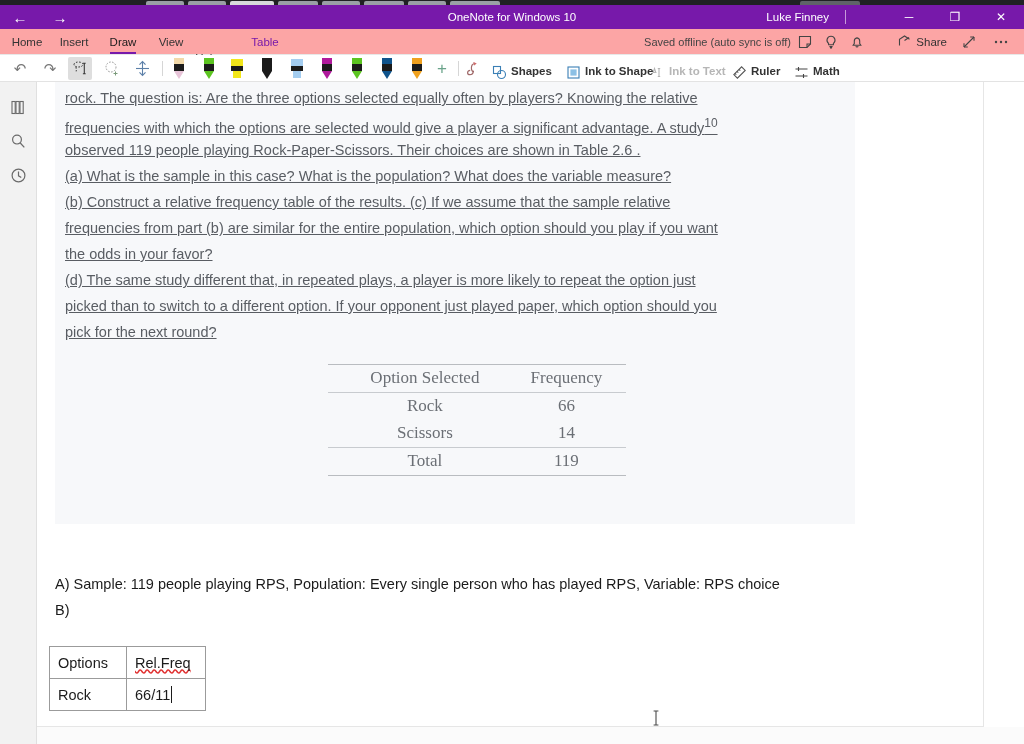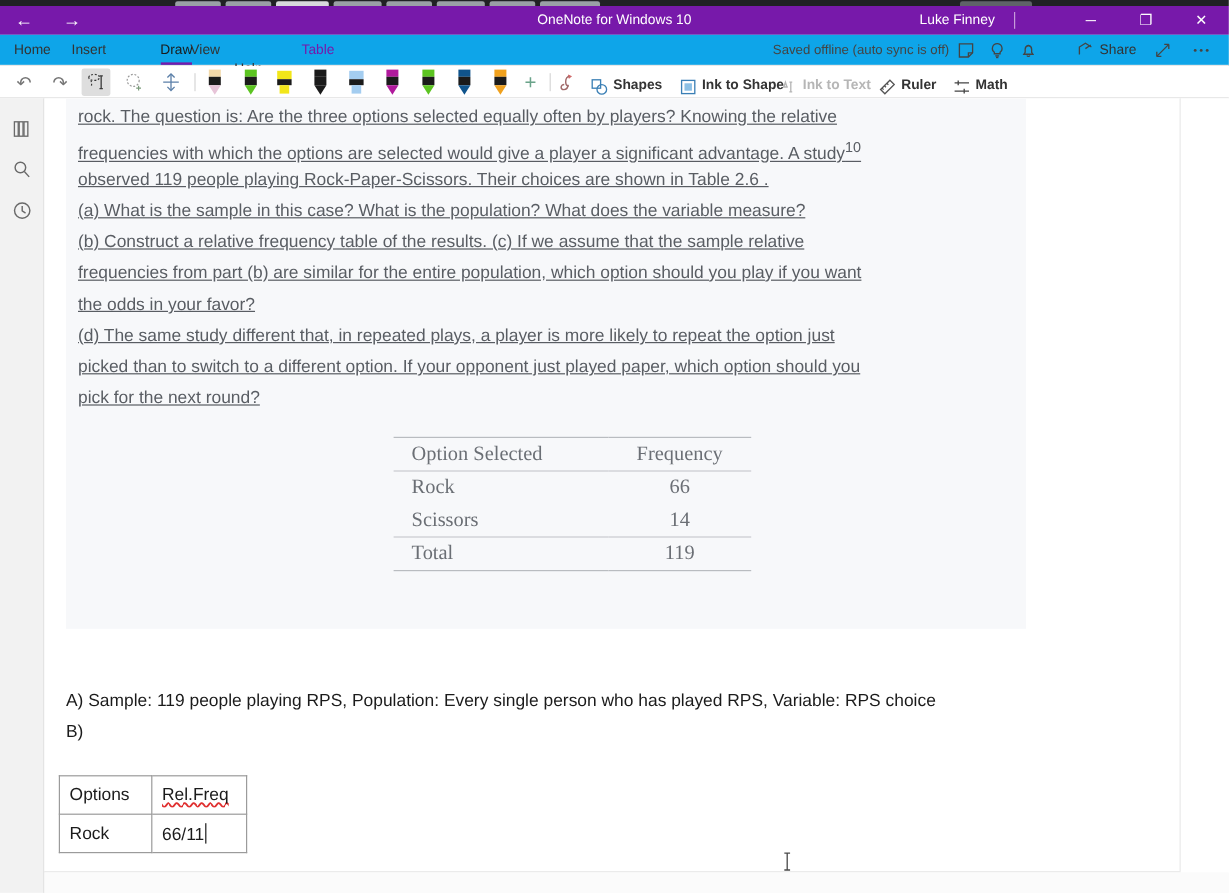--- a/index.html
+++ b/index.html
@@ -51,21 +51,21 @@
     display: flex; align-items: center; justify-content: center;
     color: #ffffff; font-size: 12px;
   }
   #win-min  { right: 92px; }
   #win-max  { right: 46px; }
   #win-close{ right: 0px; }
 
   
   #ribbon-tabs {
     position: absolute; left: 0; top: 29px; width: 1024px; height: 26px;
-    background: #0ea5e9;
+    background: #fca5a5;
     border-bottom: 1px solid #e8e8e8;
   }
   .rtab {
     position: absolute; top: 0; height: 26px;
     display: flex; align-items: center; justify-content: center;
     font-size: 11.5px; color: #333333; padding: 0 6px;
   }
   .rtab.active { color: #1a1a1a; }
   .rtab.active::after {
     content: ""; position: absolute; left: 6px; right: 6px; bottom: 1px;
@@ -171,21 +171,21 @@
     position: absolute; left: 273px; top: 282px; width: 298px;
   }
   #table26 table {
     border-collapse: collapse; width: 100%;
     font-family: "Liberation Serif", serif;
     color: #6b6f75;
   }
   #table26 th, #table26 td {
     padding: 3px 0 4px 0; font-weight: normal; font-size: 17px;
   }
-  #table26 .col-opt { text-align: left; padding-left: 15px; width: 60%; }
+  #table26 .col-opt { text-align: center; padding-left: 15px; width: 60%; }
   #table26 .col-freq { text-align: center; width: 40%; }
   #table26 thead tr { border-top: 1.5px solid #b9bcc0; border-bottom: 1px solid #c8cbcf; }
   #table26 tbody tr.total-row { border-top: 1px solid #c8cbcf; }
   #table26 tbody { border-bottom: 1.5px solid #b9bcc0; }
 
   
   .answer-line {
     position: absolute; left: 18px;
     font-size: 14.5px; color: #1b1b1b; white-space: nowrap;
   }
@@ -244,21 +244,21 @@
   <div id="account-divider"></div>
 
   <div class="wincontrol" id="win-min">─</div>
   <div class="wincontrol" id="win-max">❐</div>
   <div class="wincontrol" id="win-close">✕</div>
 </div>
 
 <div id="ribbon-tabs">
   <div class="rtab" style="left:8px;   width:38px;">Home</div>
   <div class="rtab" style="left:54px;  width:40px;">Insert</div>
-  <div class="rtab active" style="left:104px; width:38px;margin-left:24px;">Draw</div>
+  <div class="rtab active" style="left:104px; width:38px;">Draw</div>
   <div class="rtab" style="left:152px; width:38px;">View</div>
   <div class="rtab" style="left:188px; width:38px;margin-top:16px;">Help</div>
   <div class="rtab contextual" style="left:246px; width:38px;">Table</div>
 
   <div id="save-status">Saved offline (auto sync is off)</div>
 
   <div class="hdr-icon" style="right:206px;">
     <svg width="14" height="14" viewBox="0 0 14 14" fill="none" stroke="#444" stroke-width="1.1">
       <path d="M1.5 1.5h11v7.5l-3.5 3.5H1.5z"></path>
         <path d="M12.5 9H9v3.5"></path>

